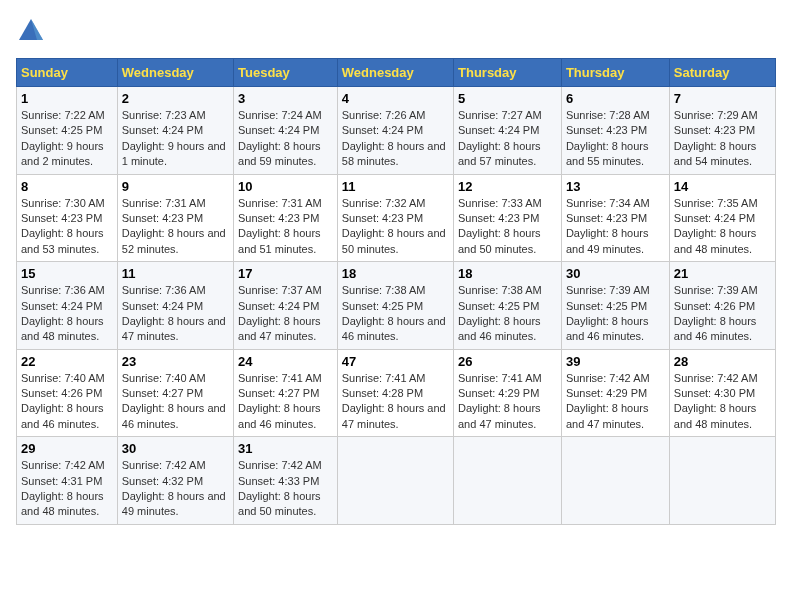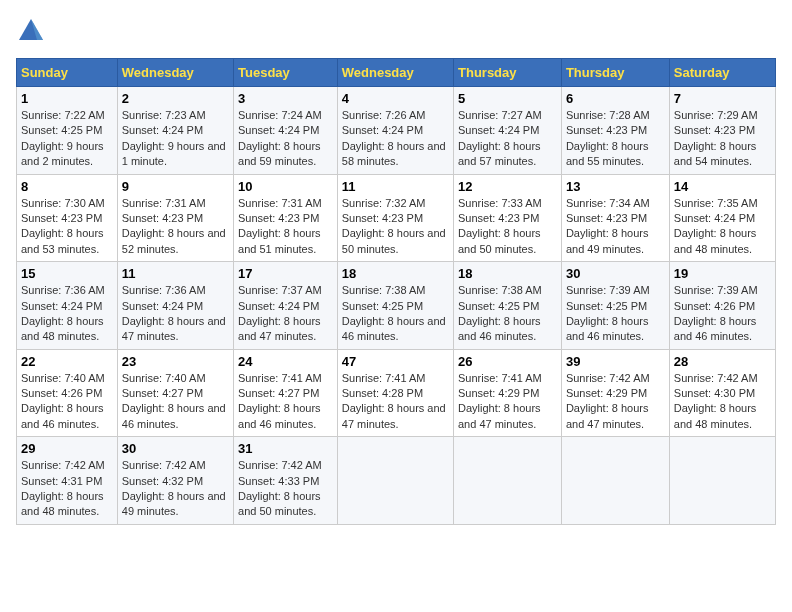--- a/index.html
+++ b/index.html
@@ -135,21 +135,21 @@
         <td><span class="day-num">13</span><span class="day-info">Sunrise: 7:34 AM<br>Sunset: 4:23 PM<br>Daylight: 8 hours and 49 minutes.</span></td>
         <td><span class="day-num">14</span><span class="day-info">Sunrise: 7:35 AM<br>Sunset: 4:24 PM<br>Daylight: 8 hours and 48 minutes.</span></td>
       </tr>
       <tr>
         <td><span class="day-num">15</span><span class="day-info">Sunrise: 7:36 AM<br>Sunset: 4:24 PM<br>Daylight: 8 hours and 48 minutes.</span></td>
         <td><span class="day-num">11</span><span class="day-info">Sunrise: 7:36 AM<br>Sunset: 4:24 PM<br>Daylight: 8 hours and 47 minutes.</span></td>
         <td><span class="day-num">17</span><span class="day-info">Sunrise: 7:37 AM<br>Sunset: 4:24 PM<br>Daylight: 8 hours and 47 minutes.</span></td>
         <td><span class="day-num">18</span><span class="day-info">Sunrise: 7:38 AM<br>Sunset: 4:25 PM<br>Daylight: 8 hours and 46 minutes.</span></td>
         <td><span class="day-num">18</span><span class="day-info">Sunrise: 7:38 AM<br>Sunset: 4:25 PM<br>Daylight: 8 hours and 46 minutes.</span></td>
         <td><span class="day-num">30</span><span class="day-info">Sunrise: 7:39 AM<br>Sunset: 4:25 PM<br>Daylight: 8 hours and 46 minutes.</span></td>
-        <td><span class="day-num">19</span><span class="day-info">Sunrise: 7:39 AM<br>Sunset: 4:26 PM<br>Daylight: 8 hours and 46 minutes.</span></td>
+        <td><span class="day-num">21</span><span class="day-info">Sunrise: 7:39 AM<br>Sunset: 4:26 PM<br>Daylight: 8 hours and 46 minutes.</span></td>
       </tr>
       <tr>
         <td><span class="day-num">22</span><span class="day-info">Sunrise: 7:40 AM<br>Sunset: 4:26 PM<br>Daylight: 8 hours and 46 minutes.</span></td>
         <td><span class="day-num">23</span><span class="day-info">Sunrise: 7:40 AM<br>Sunset: 4:27 PM<br>Daylight: 8 hours and 46 minutes.</span></td>
         <td><span class="day-num">24</span><span class="day-info">Sunrise: 7:41 AM<br>Sunset: 4:27 PM<br>Daylight: 8 hours and 46 minutes.</span></td>
         <td><span class="day-num">47</span><span class="day-info">Sunrise: 7:41 AM<br>Sunset: 4:28 PM<br>Daylight: 8 hours and 47 minutes.</span></td>
         <td><span class="day-num">26</span><span class="day-info">Sunrise: 7:41 AM<br>Sunset: 4:29 PM<br>Daylight: 8 hours and 47 minutes.</span></td>
         <td><span class="day-num">39</span><span class="day-info">Sunrise: 7:42 AM<br>Sunset: 4:29 PM<br>Daylight: 8 hours and 47 minutes.</span></td>
         <td><span class="day-num">28</span><span class="day-info">Sunrise: 7:42 AM<br>Sunset: 4:30 PM<br>Daylight: 8 hours and 48 minutes.</span></td>
       </tr>

